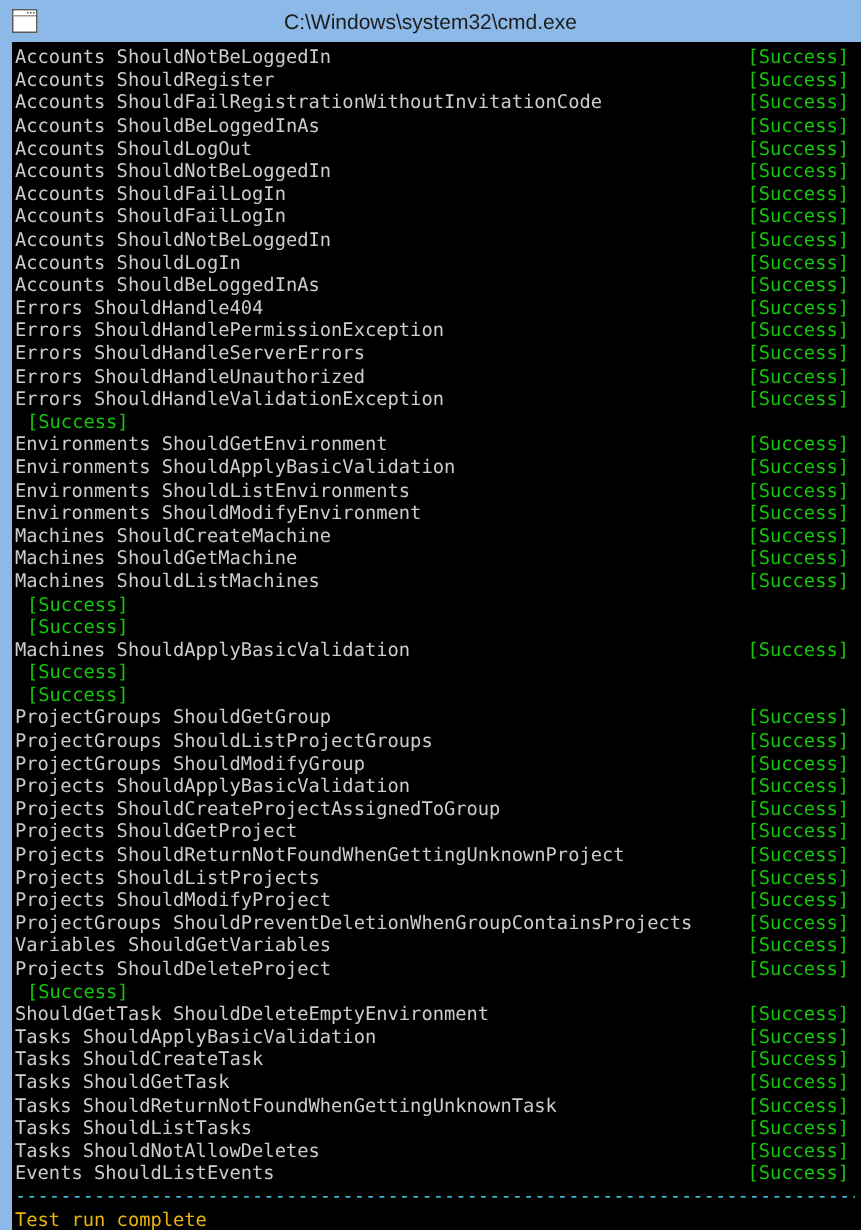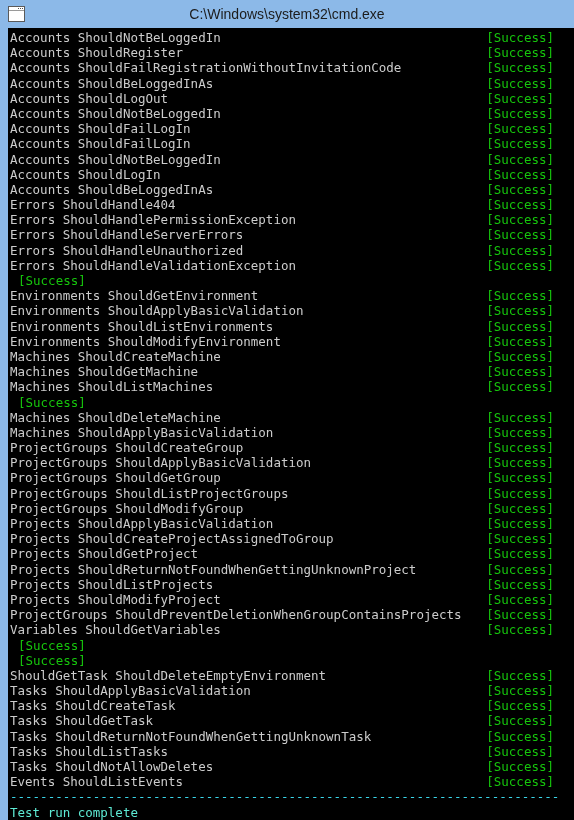--- a/index.html
+++ b/index.html
@@ -97,21 +97,21 @@
     min-width: 8px;
     background: #8cb9e8;
   }
   .console {
     flex: 1;
     background: #000000;
     color: #cccccc;
     font-family: "DejaVu Sans Mono", "Liberation Mono", monospace;
     font-size: 12.5px;
     line-height: 15.2px;
-    padding: 2px 16px 0 0;
+    padding: 2px 4px 0 0;
     overflow: hidden;
     position: relative;
     box-sizing: border-box;
   }
 
   .line {
     display: flex;
     justify-content: space-between;
     align-items: baseline;
     white-space: pre;
@@ -185,47 +185,47 @@
           <div class="line"><span class="test-name">Errors ShouldHandleValidationException</span><span class="test-status" style="color: rgb(22, 198, 12);">[Success]</span></div>
           <div class="line"><span class="test-status" style="color: rgb(22, 198, 12);">[Success]</span></div>
           <div class="line"><span class="test-name">Environments ShouldGetEnvironment</span><span class="test-status" style="color: rgb(22, 198, 12);">[Success]</span></div>
           <div class="line"><span class="test-name">Environments ShouldApplyBasicValidation</span><span class="test-status" style="color: rgb(22, 198, 12);">[Success]</span></div>
           <div class="line"><span class="test-name">Environments ShouldListEnvironments</span><span class="test-status" style="color: rgb(22, 198, 12);">[Success]</span></div>
           <div class="line"><span class="test-name">Environments ShouldModifyEnvironment</span><span class="test-status" style="color: rgb(22, 198, 12);">[Success]</span></div>
           <div class="line"><span class="test-name">Machines ShouldCreateMachine</span><span class="test-status" style="color: rgb(22, 198, 12);">[Success]</span></div>
           <div class="line"><span class="test-name">Machines ShouldGetMachine</span><span class="test-status" style="color: rgb(22, 198, 12);">[Success]</span></div>
           <div class="line"><span class="test-name">Machines ShouldListMachines</span><span class="test-status" style="color: rgb(22, 198, 12);">[Success]</span></div>
           <div class="line"><span class="test-status" style="color: rgb(22, 198, 12);">[Success]</span></div>
-          <div class="line"><span class="test-name">Machines ShouldDeleteMachine</span><span class="test-status" style="color: rgb(22, 198, 12);">[Success]</span></div>
+          <div class="line"><span class="test-status" style="color: rgb(22, 198, 12);">[Success]</span></div>
           <div class="line"><span class="test-name">Machines ShouldApplyBasicValidation</span><span class="test-status" style="color: rgb(22, 198, 12);">[Success]</span></div>
-          <div class="line"><span class="test-name">ProjectGroups ShouldCreateGroup</span><span class="test-status" style="color: rgb(22, 198, 12);">[Success]</span></div>
-          <div class="line"><span class="test-name">ProjectGroups ShouldApplyBasicValidation</span><span class="test-status" style="color: rgb(22, 198, 12);">[Success]</span></div>
+          <div class="line"><span class="test-status" style="color: rgb(22, 198, 12);">[Success]</span></div>
+          <div class="line"><span class="test-status" style="color: rgb(22, 198, 12);">[Success]</span></div>
           <div class="line"><span class="test-name">ProjectGroups ShouldGetGroup</span><span class="test-status" style="color: rgb(22, 198, 12);">[Success]</span></div>
           <div class="line"><span class="test-name">ProjectGroups ShouldListProjectGroups</span><span class="test-status" style="color: rgb(22, 198, 12);">[Success]</span></div>
           <div class="line"><span class="test-name">ProjectGroups ShouldModifyGroup</span><span class="test-status" style="color: rgb(22, 198, 12);">[Success]</span></div>
           <div class="line"><span class="test-name">Projects ShouldApplyBasicValidation</span><span class="test-status" style="color: rgb(22, 198, 12);">[Success]</span></div>
           <div class="line"><span class="test-name">Projects ShouldCreateProjectAssignedToGroup</span><span class="test-status" style="color: rgb(22, 198, 12);">[Success]</span></div>
           <div class="line"><span class="test-name">Projects ShouldGetProject</span><span class="test-status" style="color: rgb(22, 198, 12);">[Success]</span></div>
           <div class="line"><span class="test-name">Projects ShouldReturnNotFoundWhenGettingUnknownProject</span><span class="test-status" style="color: rgb(22, 198, 12);">[Success]</span></div>
           <div class="line"><span class="test-name">Projects ShouldListProjects</span><span class="test-status" style="color: rgb(22, 198, 12);">[Success]</span></div>
           <div class="line"><span class="test-name">Projects ShouldModifyProject</span><span class="test-status" style="color: rgb(22, 198, 12);">[Success]</span></div>
           <div class="line"><span class="test-name">ProjectGroups ShouldPreventDeletionWhenGroupContainsProjects</span><span class="test-status" style="color: rgb(22, 198, 12);">[Success]</span></div>
           <div class="line"><span class="test-name">Variables ShouldGetVariables</span><span class="test-status" style="color: rgb(22, 198, 12);">[Success]</span></div>
-          <div class="line"><span class="test-status" style="color: rgb(22, 198, 12);">[Success]</span></div>
+          <div class="line"><span class="test-name">Projects ShouldDeleteProject</span><span class="test-status" style="color: rgb(22, 198, 12);">[Success]</span></div>
           <div class="line"><span class="test-status" style="color: rgb(22, 198, 12);">[Success]</span></div>
           <div class="line"><span class="test-name">ShouldGetTask ShouldDeleteEmptyEnvironment</span><span class="test-status" style="color: rgb(22, 198, 12);">[Success]</span></div>
           <div class="line"><span class="test-name">Tasks ShouldApplyBasicValidation</span><span class="test-status" style="color: rgb(22, 198, 12);">[Success]</span></div>
           <div class="line"><span class="test-name">Tasks ShouldCreateTask</span><span class="test-status" style="color: rgb(22, 198, 12);">[Success]</span></div>
           <div class="line"><span class="test-name">Tasks ShouldGetTask</span><span class="test-status" style="color: rgb(22, 198, 12);">[Success]</span></div>
           <div class="line"><span class="test-name">Tasks ShouldReturnNotFoundWhenGettingUnknownTask</span><span class="test-status" style="color: rgb(22, 198, 12);">[Success]</span></div>
           <div class="line"><span class="test-name">Tasks ShouldListTasks</span><span class="test-status" style="color: rgb(22, 198, 12);">[Success]</span></div>
           <div class="line"><span class="test-name">Tasks ShouldNotAllowDeletes</span><span class="test-status" style="color: rgb(22, 198, 12);">[Success]</span></div>
           <div class="line"><span class="test-name">Events ShouldListEvents</span><span class="test-status" style="color: rgb(22, 198, 12);">[Success]</span></div>
         </div>
       <div id="summary-container">
           <div class="sep" style="color: rgb(58, 213, 232);">---------------------------------------------------------------------------</div>
-          <div class="plain cyan" style="color: #5eead4;">Test run complete</div>
+          <div class="plain cyan" style="color: #eab308;">Test run complete</div>
           <div class="plain cyan" style="color: rgb(58, 213, 232);">Run:     57</div>
         </div>
     </div>
   </div>
 
 </div>
 
 </body></html>

